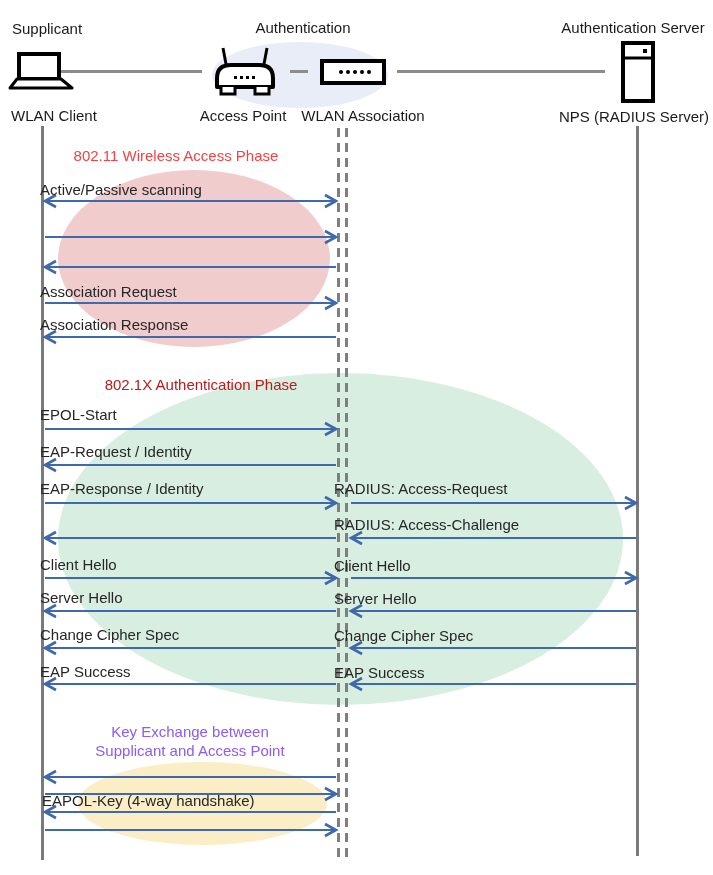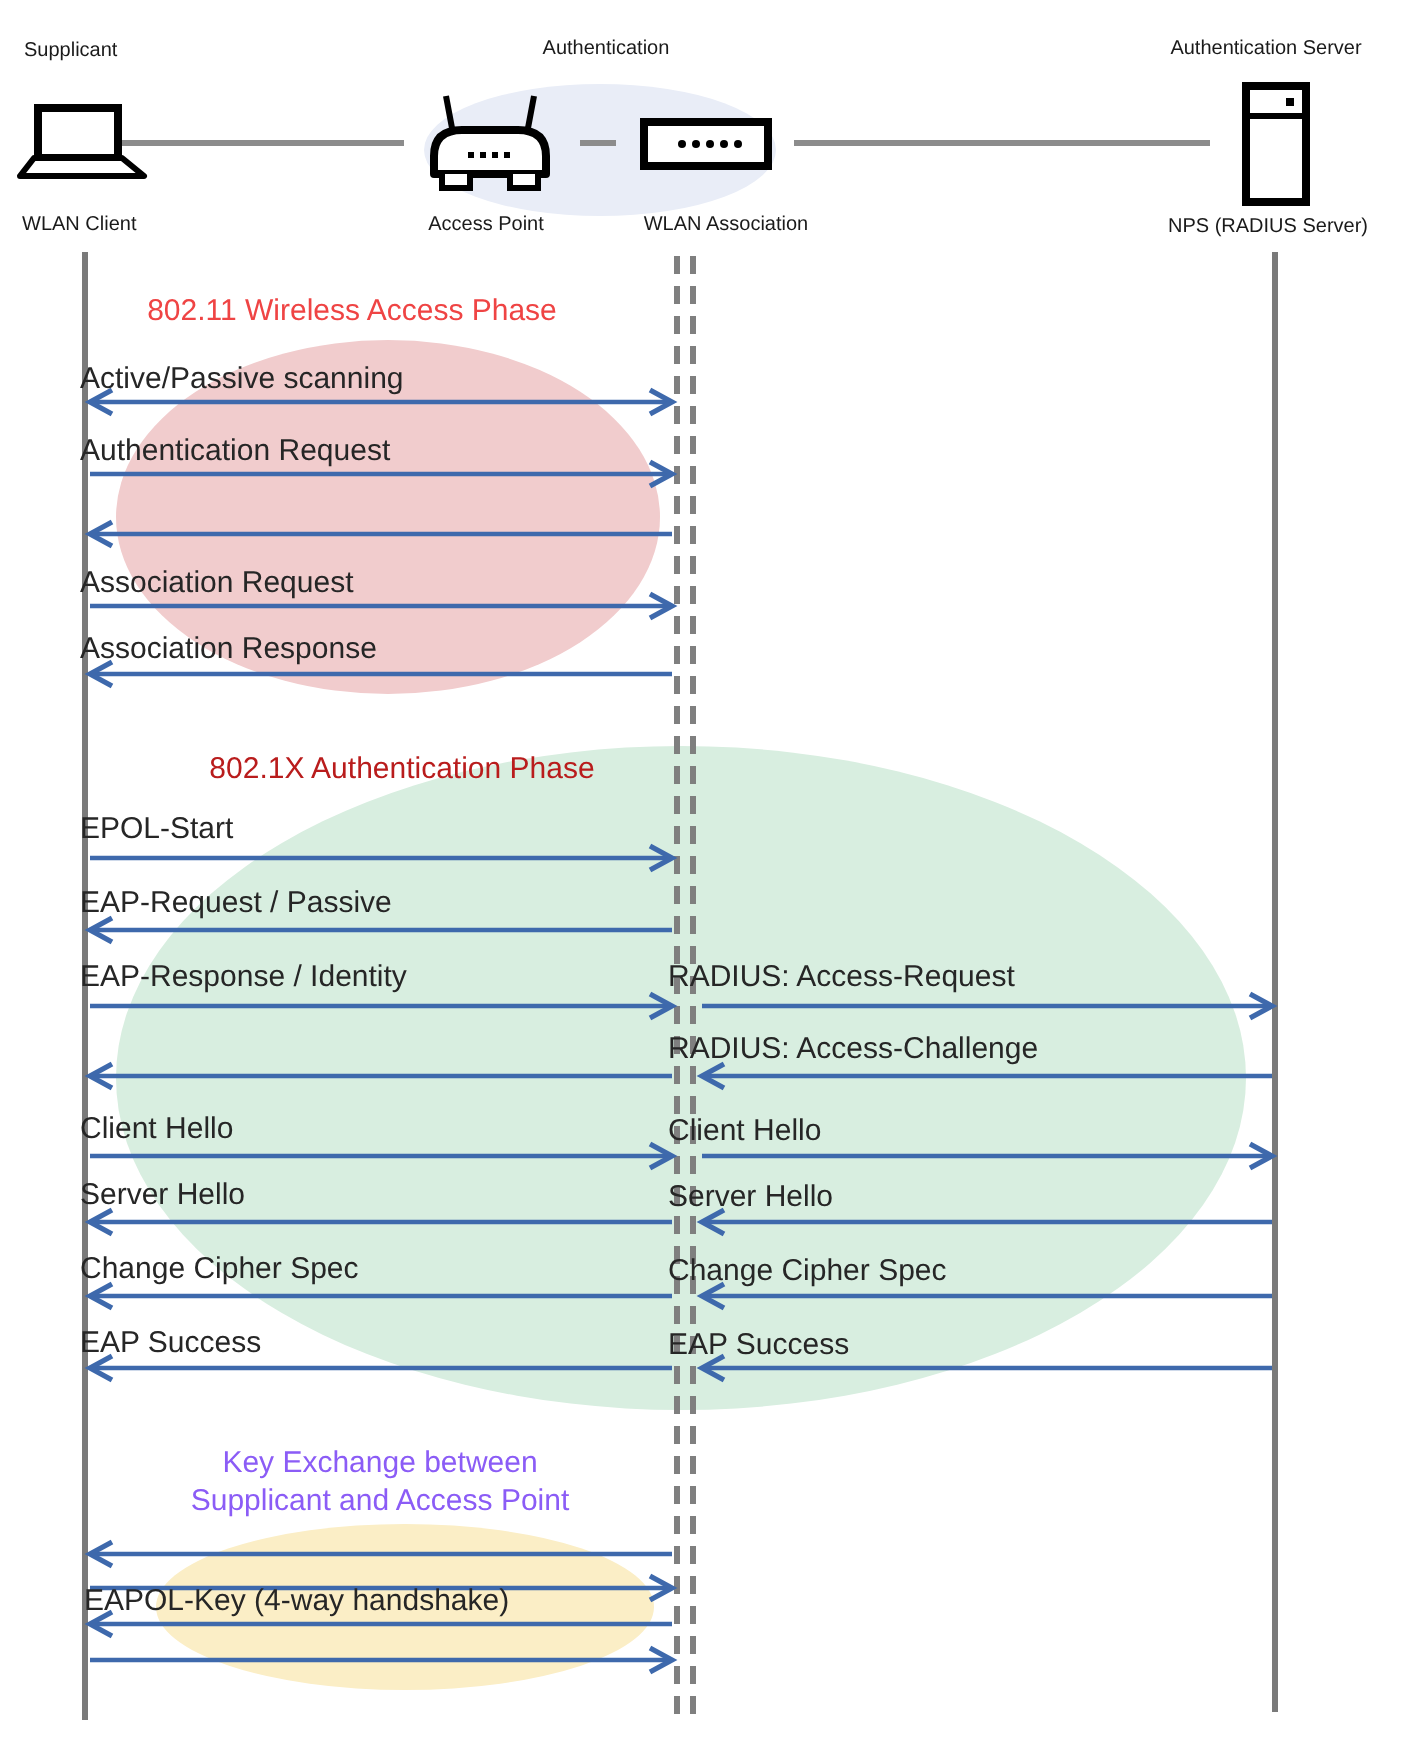--- a/index.html
+++ b/index.html
@@ -2,21 +2,21 @@
 <html><head>
 <meta charset="utf-8">
 <style>
   html,body{margin:0;padding:0;background:#fff;}
   .stage{
     position:relative;width:713px;height:875px;background:#fff;overflow:hidden;
     font-family:"Liberation Sans", sans-serif;color:#262626;
   }
   .ellipse{position:absolute;border-radius:50%;}
   .role-label,.device-label{
-    position:absolute;font-size:10px;color:#1a1a1a;white-space:nowrap;
+    position:absolute;font-size:15px;color:#1a1a1a;white-space:nowrap;
   }
   .centered{text-align:center;width:220px;}
   .connector{position:absolute;height:3px;background:#8c8c8c;top:70px;}
   .lifeline{position:absolute;width:3px;background:#7a7a7a;}
   .lifeline-dashed{
     position:absolute;width:3px;
     background:repeating-linear-gradient(to bottom,#7f7f7f 0 9px,transparent 9px 15px);
   }
   .msg-label{
     position:absolute;width:320px;text-align:left;font-size:15px;
@@ -184,25 +184,24 @@
         <line x1="45" x2="336" y1="830" y2="830" stroke="#3e69ac" stroke-width="2.2"></line>
         <path d="M 325 824 L 336 830 L 325 836" fill="none" stroke="#3e69ac" stroke-width="2.6"></path>
       </g>
     </svg>
 
 <div class="phase-title" style="left: 16px; top: 146px; color: #ef4444;">802.11 Wireless Access Phase</div>
     <div class="phase-title" style="left: 41px; top: 375px; color: #b91c1c;">802.1X Authentication Phase</div>
     <div class="phase-title" style="left: 30px; top: 722px; color: #8b5cf6;">Key Exchange between
 Supplicant and Access Point</div>
     <div class="msg-label" style="left: 40px; top: 180px;">Active/Passive scanning</div>
-    <div class="msg-label" style="left: 40px; top: 216px;">Authentication Request</div>
     <div class="msg-label" style="left: 40px; top: 282px;">Association Request</div>
     <div class="msg-label" style="left: 40px; top: 315px;">Association Response</div>
     <div class="msg-label" style="left: 40px; top: 405px;">EPOL-Start</div>
-    <div class="msg-label" style="left: 40px; top: 442px;">EAP-Request / Passive</div>
+    <div class="msg-label" style="left: 40px; top: 442px;">EAP-Request / Identity</div>
     <div class="msg-label" style="left: 40px; top: 479px;">EAP-Response / Identity</div>
     <div class="msg-label" style="left: 334px; top: 479px;">RADIUS: Access-Request</div>
     <div class="msg-label" style="left: 334px; top: 515px;">RADIUS: Access-Challenge</div>
     <div class="msg-label" style="left: 40px; top: 555px;">Client Hello</div>
     <div class="msg-label" style="left: 334px; top: 556px;">Client Hello</div>
     <div class="msg-label" style="left: 40px; top: 588px;">Server Hello</div>
     <div class="msg-label" style="left: 334px; top: 589px;">Server Hello</div>
     <div class="msg-label" style="left: 40px; top: 625px;">Change Cipher Spec</div>
     <div class="msg-label" style="left: 334px; top: 626px;">Change Cipher Spec</div>
     <div class="msg-label" style="left: 40px; top: 662px;">EAP Success</div>

